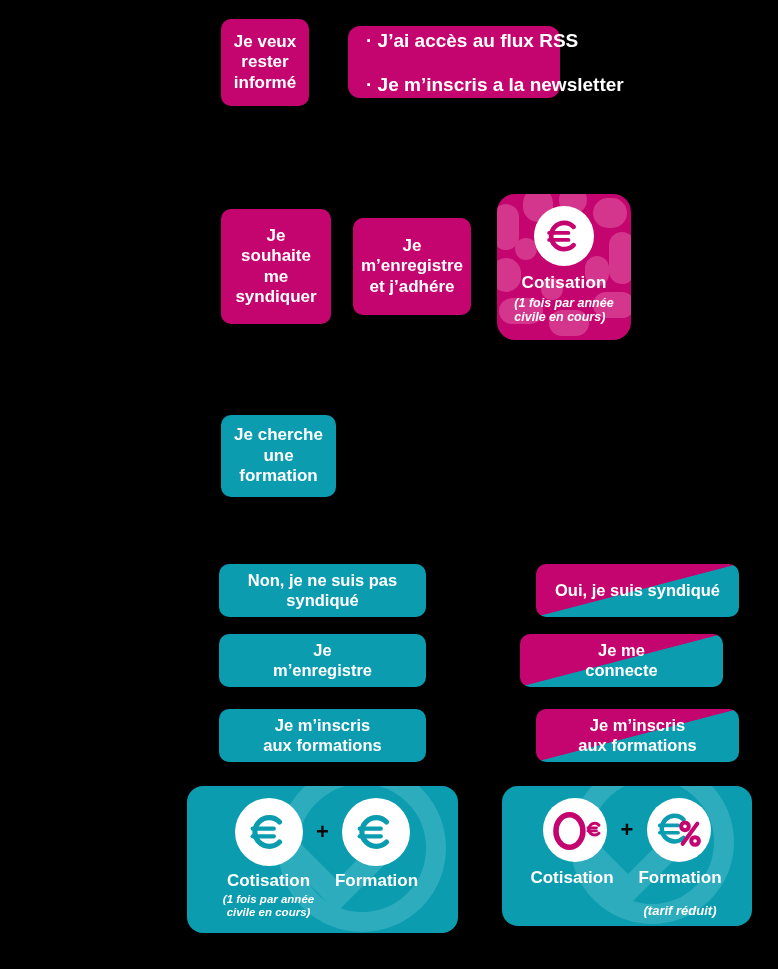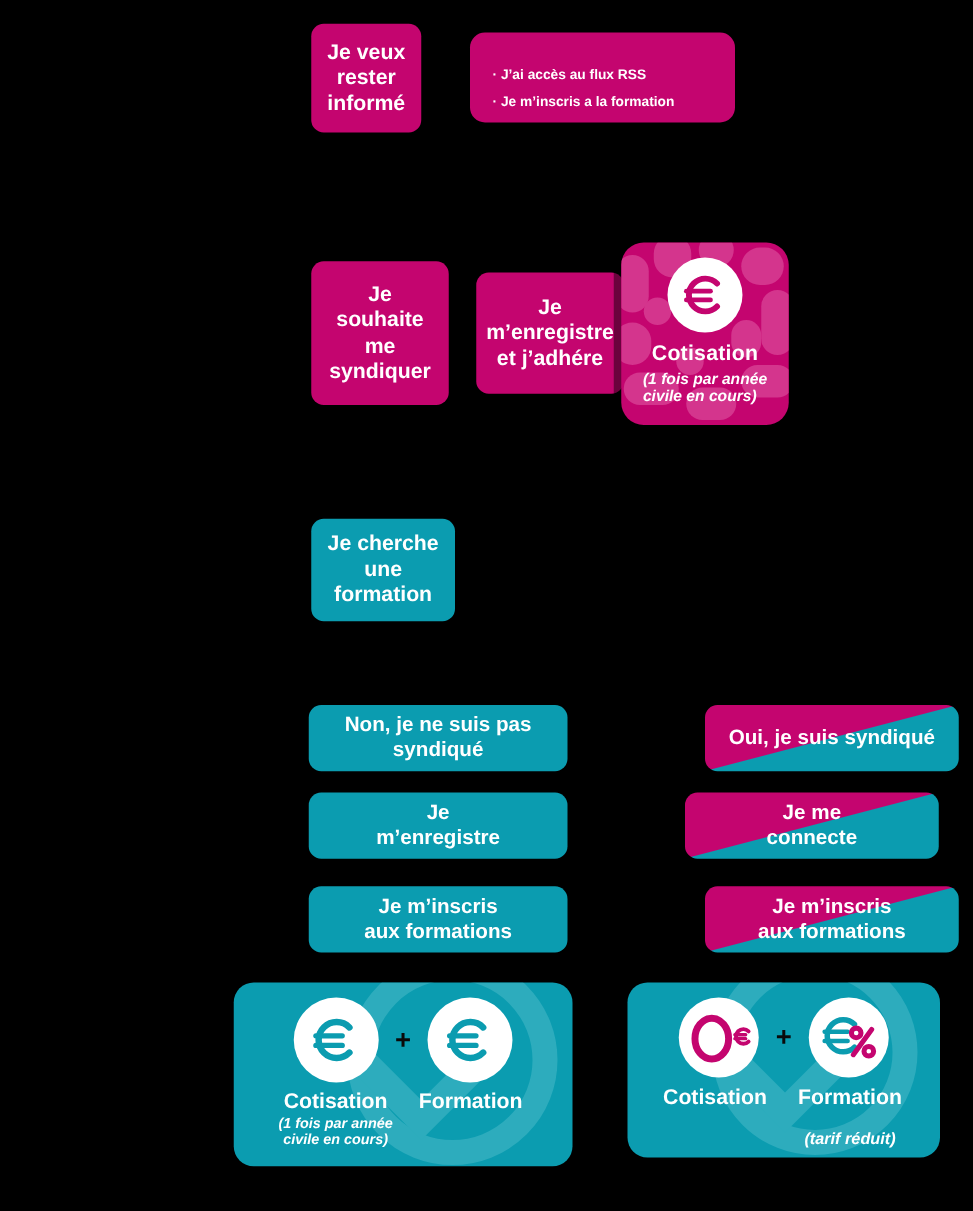--- a/index.html
+++ b/index.html
@@ -11,42 +11,41 @@
   }
   .stage{position:absolute;inset:0;}
 
   
   .card{
     position:absolute;box-sizing:border-box;
     display:flex;flex-direction:column;align-items:center;justify-content:center;
     text-align:center;border-radius:10px;
     font-weight:700;line-height:1.2;
     color:#fff;
-    margin-left:28px;
     -webkit-font-smoothing:antialiased;
   }
   .pink{background:#c4056f;}
   .teal{background:#0b9cb0;}
 
   
   .shadow{box-shadow:-6px 4px 0 rgba(0,0,0,0.45);}
 
   
   .split{
     background:
       linear-gradient(to bottom right,
         #c4056f 0%, #c4056f 49.4%,
         #0b9cb0 50.2%, #0b9cb0 100%);
   }
   .t16{font-size:16.5px;}
   .t17{font-size:17px;}
   .bullets{
     align-items:flex-start;text-align:left;
-    font-weight:700;font-size:11px;line-height:1.0;
-    padding:10px 18px;gap:11px;justify-content:flex-end;
+    font-weight:700;font-size:19px;line-height:1.0;
+    padding:10px 18px;gap:25px;justify-content:center;
   }
   .bullets div{white-space:nowrap;}
 
   
   .tile{
     position:absolute;border-radius:18px;overflow:hidden;
     box-sizing:border-box;
   }
   .tile .pattern{position:absolute;inset:0;}
   .tile .content{
@@ -80,21 +79,21 @@
 <body>
 
 <div class="stage">
 
   <div class="card pink shadow t17" style="left:221px;top:19px;width:88px;height:87px;">
     <span>Je veux<br>rester<br>informé</span>
   </div>
 
   <div class="card pink shadow bullets" style="left:348px;top:26px;width:212px;height:72px;border-radius:12px;">
     <div>· J’ai accès au flux RSS</div>
-    <div>· Je m’inscris a la formation</div>
+    <div>· Je m’inscris a la newsletter</div>
   </div>
 
   <div class="card pink shadow t17" style="left:221px;top:209px;width:110px;height:115px;">
     <span>Je<br>souhaite<br>me<br>syndiquer</span>
   </div>
 
   <div class="card pink shadow t17" style="left:353px;top:218px;width:118px;height:97px;">
     <span>Je<br>m’enregistre<br>et j’adhére</span>
   </div>
 

